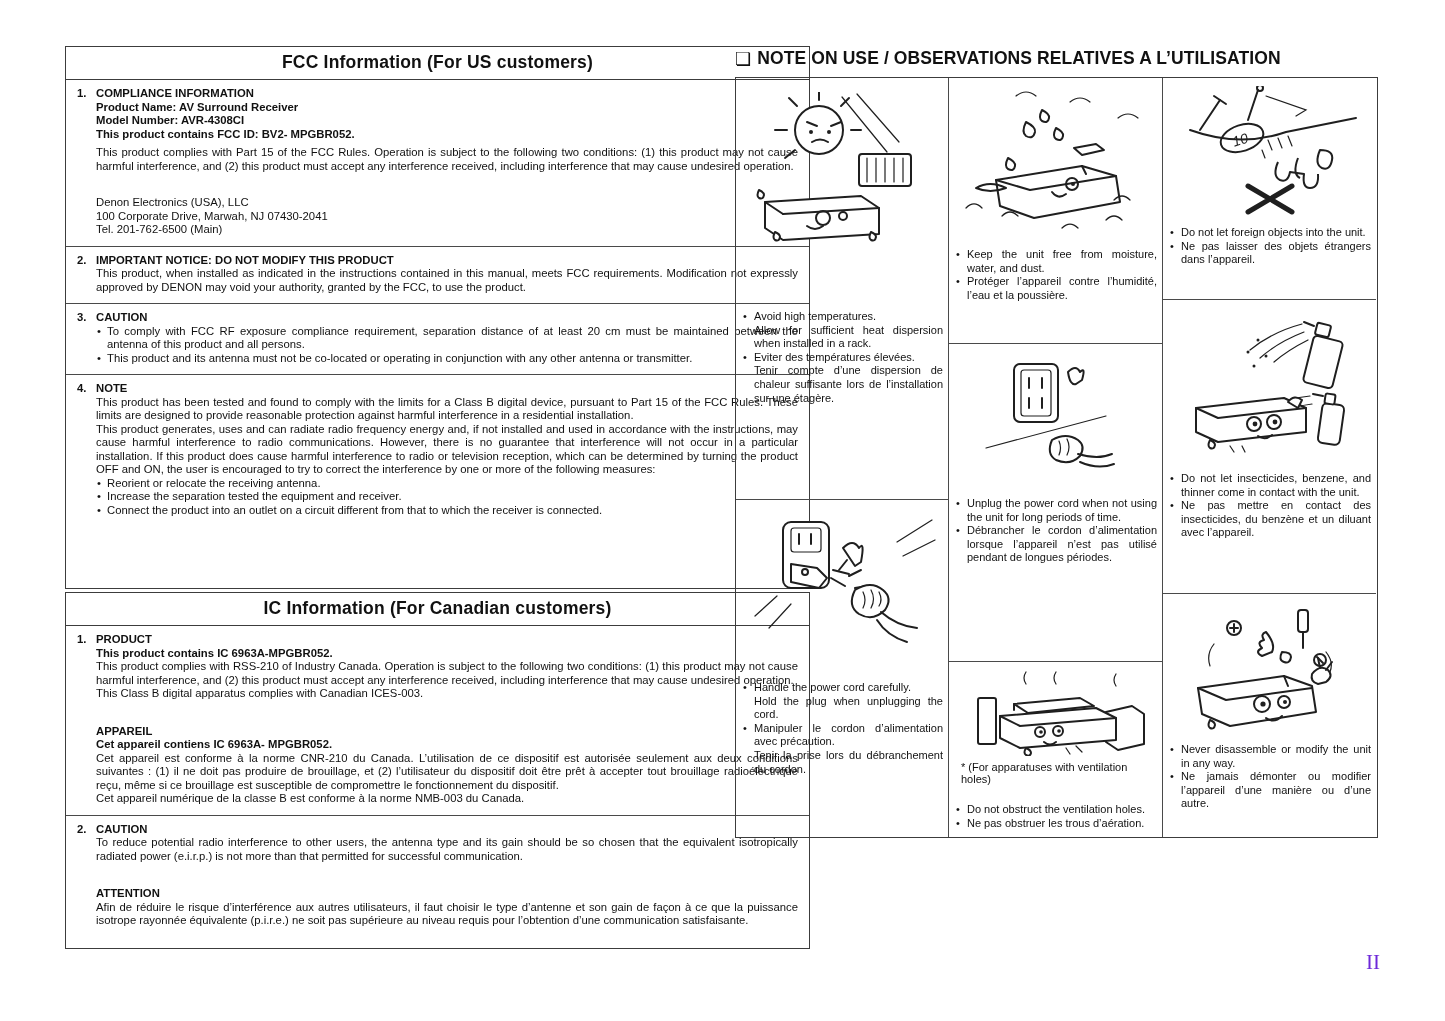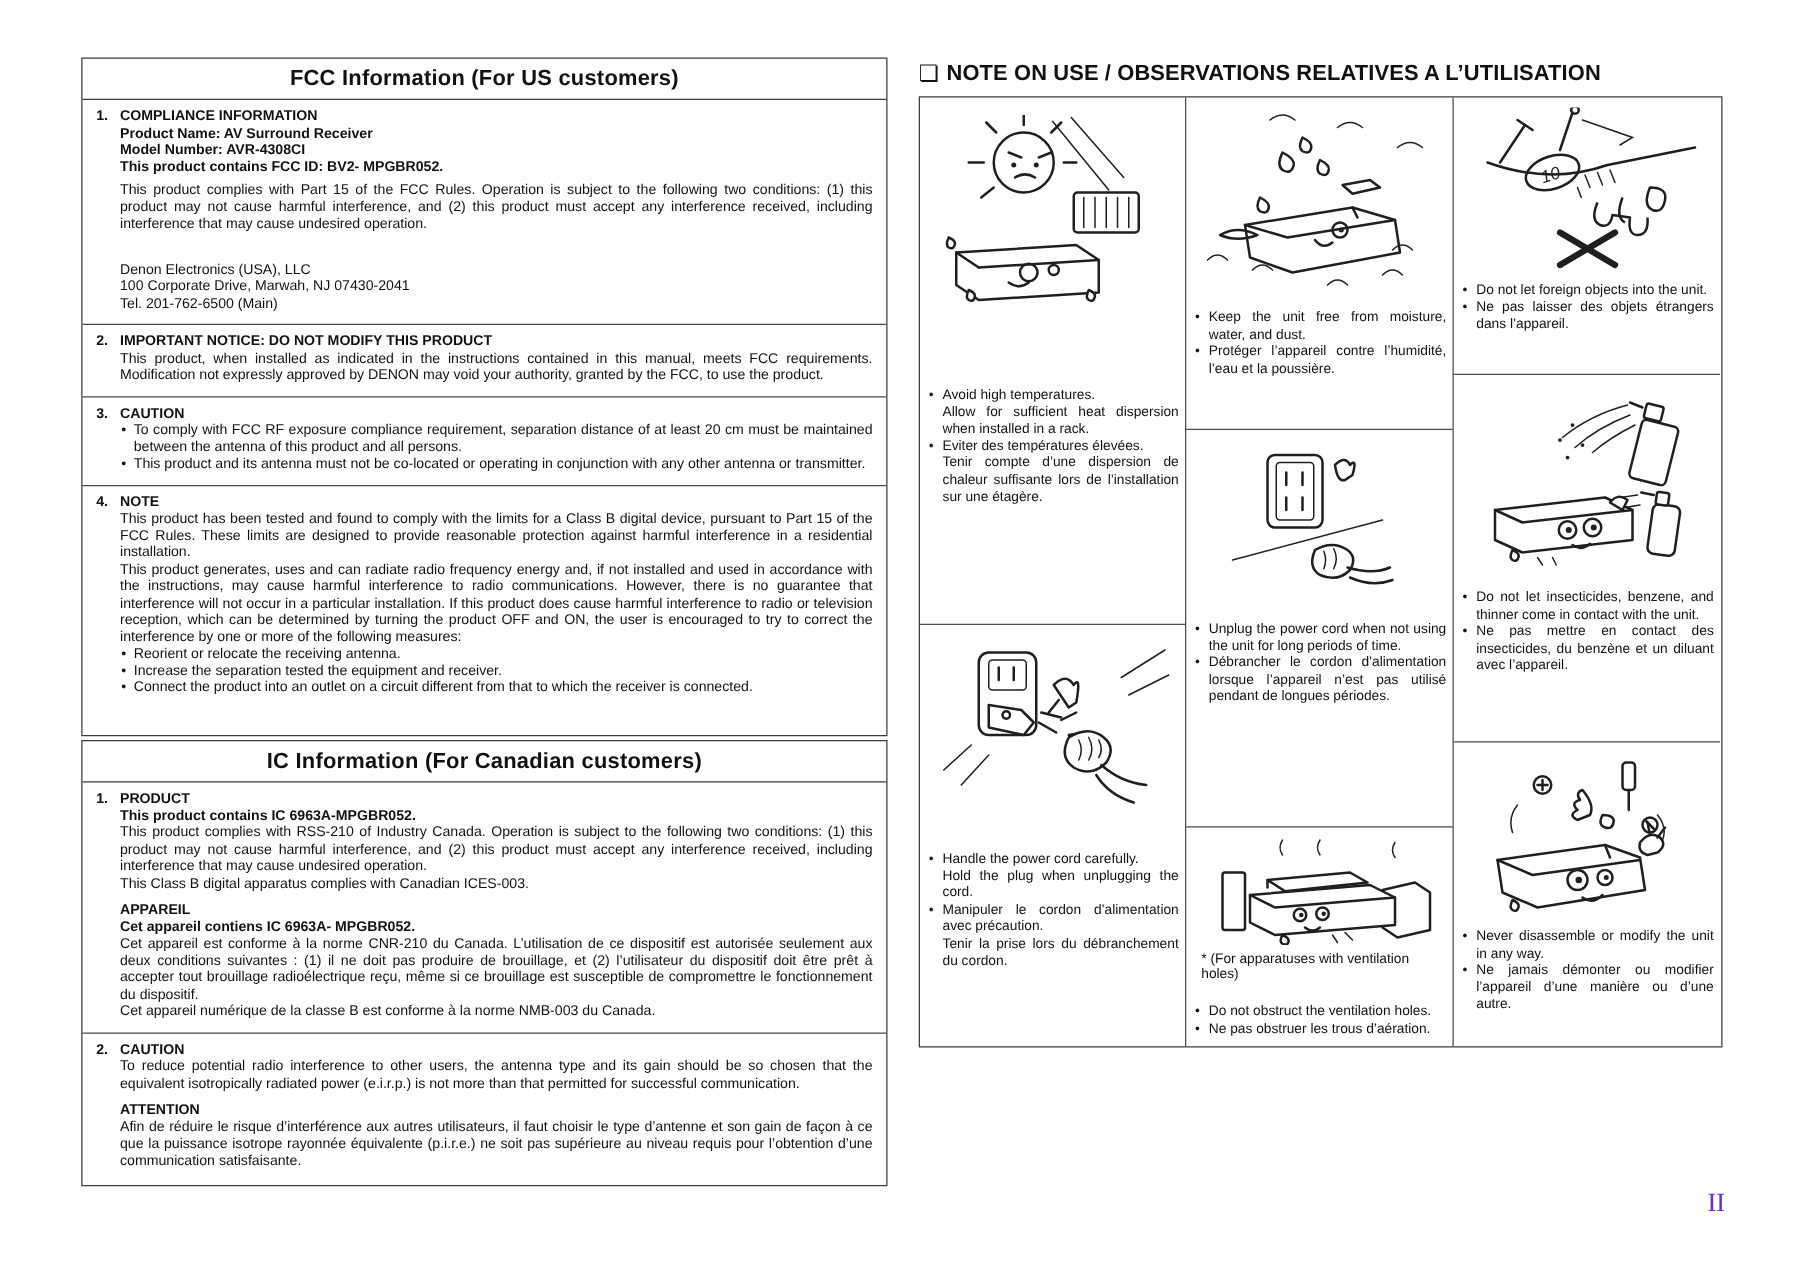--- a/index.html
+++ b/index.html
@@ -1,32 +1,32 @@
 <!DOCTYPE html>
 <html><head>
 <meta charset="utf-8">
 <style>
   html,body{margin:0;padding:0;background:#e8e8e8;}
   .page{position:relative;width:1445px;height:1021px;background:#ffffff;
         font-family:"Liberation Sans",sans-serif;color:#111;overflow:hidden;}
 
   
-  .box{position:absolute;left:65px;width:645px;border:1.6px solid #3c3c3c;background:#fff;box-sizing:border-box;}
+  .box{position:absolute;left:65px;width:745px;border:1.6px solid #3c3c3c;background:#fff;box-sizing:border-box;}
   .box-fcc{top:46px;min-height:543px;}
   .box-ic{top:592px;min-height:357px;}
   .box-title{margin:0;padding:5px 0 6px 0;text-align:center;font-size:17.5px;font-weight:bold;
              border-bottom:1.4px solid #3c3c3c;letter-spacing:.2px;}
   .sec{position:relative;padding:7px 11px 9px 30px;font-size:11.3px;line-height:13.5px;}
   .sec + .sec{border-top:1.2px solid #4a4a4a;}
   .sec .num{position:absolute;left:11px;top:7px;font-weight:bold;}
   .h{font-weight:bold;}
   .para{margin-top:5px;text-align:justify;}
   .tight{margin-top:0;}
   .addr{margin-top:23px;}
-  .blk-gap{margin-top:8px;}
+  .blk-gap{margin-top:24px;}
   ul.fb{list-style:none;margin:0;padding:0;}
   ul.fb li{position:relative;padding-left:11px;text-align:justify;}
   ul.fb li::before{content:"\2022";position:absolute;left:1px;}
 
   
   .note-header{position:absolute;left:735px;top:47px;width:660px;font-size:17.5px;font-weight:bold;letter-spacing:.1px;}
   .note-header .cbx{font-weight:normal;font-size:18px;margin-right:6px;position:relative;top:1px;}
   .grid{position:absolute;left:735px;top:77px;width:643px;height:761px;border:1.6px solid #3c3c3c;
         box-sizing:border-box;display:flex;}
   .gcol{position:relative;height:100%;box-sizing:border-box;}

